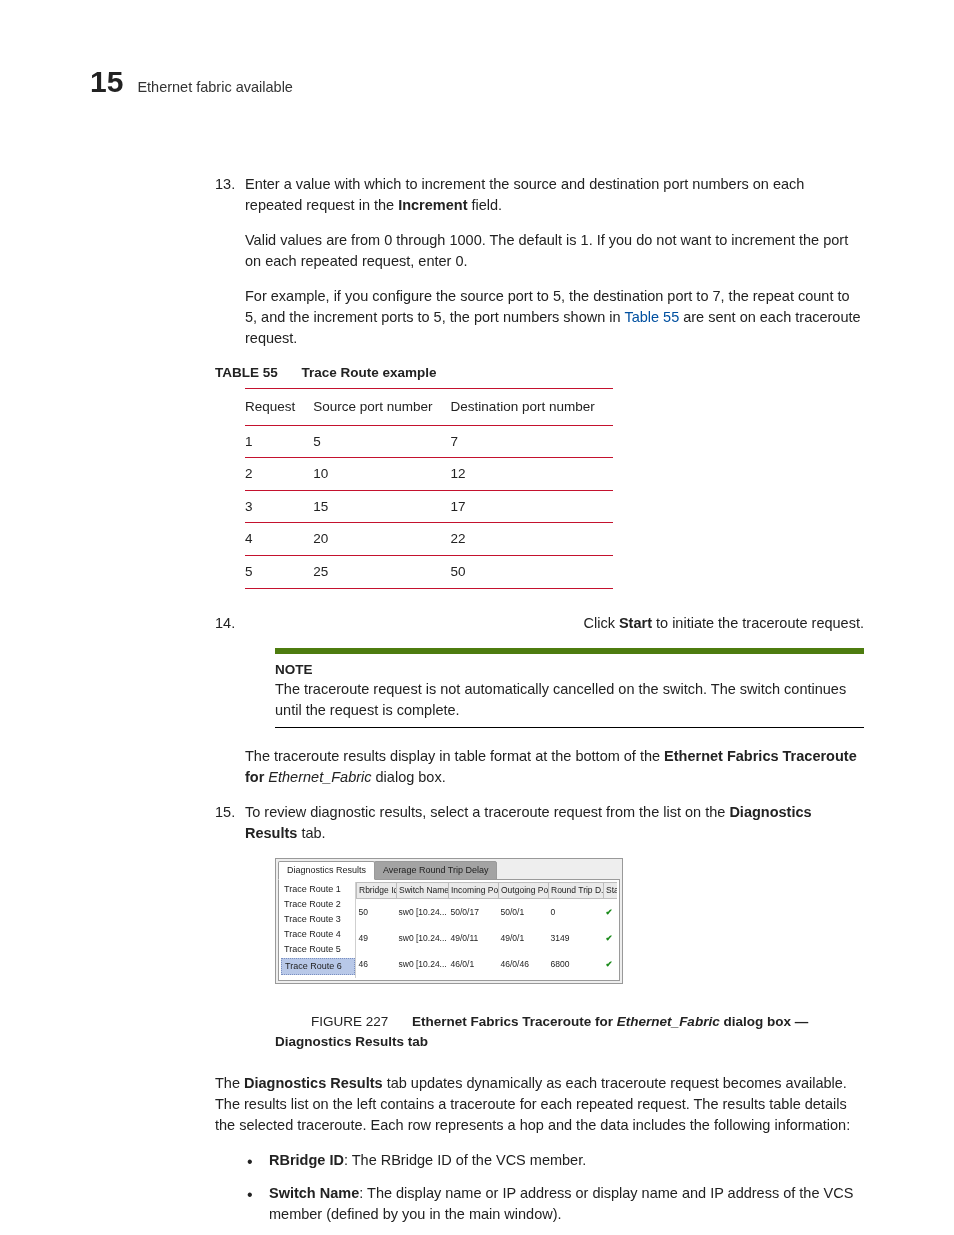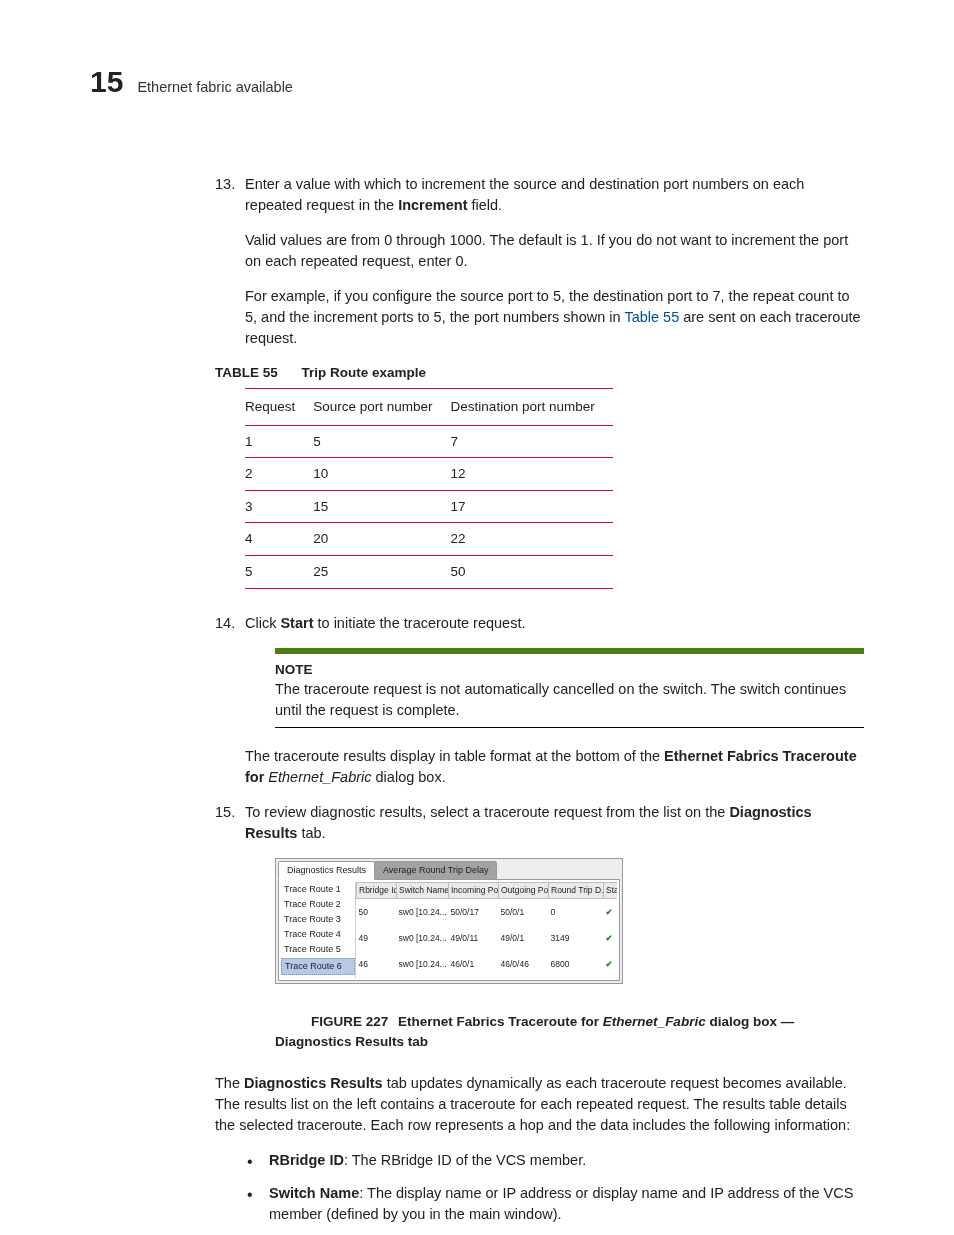--- a/index.html
+++ b/index.html
@@ -189,21 +189,21 @@
     background: repeating-linear-gradient(45deg,#d8d8e8,#d8d8e8 2px,#c8c8dc 2px,#c8c8dc 4px);
     border-top: 1px solid #9a9a9a;
     border-bottom: 1px solid #9a9a9a;
     box-sizing: border-box;
   }
 
   .figure-caption {
     font-size: 13.5px;
     margin: 28px 0 22px 30px;
   }
-  .figure-caption .flabel { font-weight: bold; margin-right: 6px; padding-left: 36px; }
+  .figure-caption .flabel { font-weight: normal; margin-right: 20px; padding-left: 36px; }
   .figure-caption .ftitle { font-weight: bold; }
 
   ul.bullets {
     list-style: none;
     padding: 0;
     margin: 0 0 0 30px;
   }
   ul.bullets > li {
     position: relative;
     padding-left: 24px;
@@ -236,21 +236,21 @@
       </p>
       <p class="para">Valid values are from 0 through 1000. The default is 1. If you do not want to increment the port on each repeated request, enter 0.</p>
       <p class="para">
         <span>For example, if you configure the source port to 5, the destination port to 7, the repeat count to 5, and the increment ports to 5, the port numbers shown in </span><span class="link">Table 55</span><span> are sent on each traceroute request.</span>
       </p>
     </li>
   </ol>
 
   <div class="table-caption">
     <span class="tlabel">TABLE 55</span>
-    <span class="ttitle">Trip Route example</span>
+    <span class="ttitle">Trace Route example</span>
   </div>
 
   <table class="data">
     <thead>
       <tr>
         <th>Request</th>
         <th>Source port number</th>
         <th>Destination port number</th>
       </tr>
     </thead>
@@ -280,21 +280,21 @@
           <td>25</td>
           <td>50</td>
         </tr>
     </tbody>
   </table>
 
   <ol class="main-list">
 
     <li>
       <span class="num">14.</span>
-      <p class="para" style="margin-left:0;">
+      <p class="para" style="margin-left:0;text-align:right;">
         <span>Click </span><span class="bold">Start</span><span> to initiate the traceroute request.</span>
       </p>
 
       <div class="note-box">
         <div class="note-label">NOTE</div>
         <div>The traceroute request is not automatically cancelled on the switch. The switch continues until the request is complete.</div>
       </div>
 
       <p class="para">
         <span>The traceroute results display in table format at the bottom of the </span><span class="bold">Ethernet Fabrics Traceroute for </span><span class="italic">Ethernet_Fabric</span><span> dialog box.</span>

